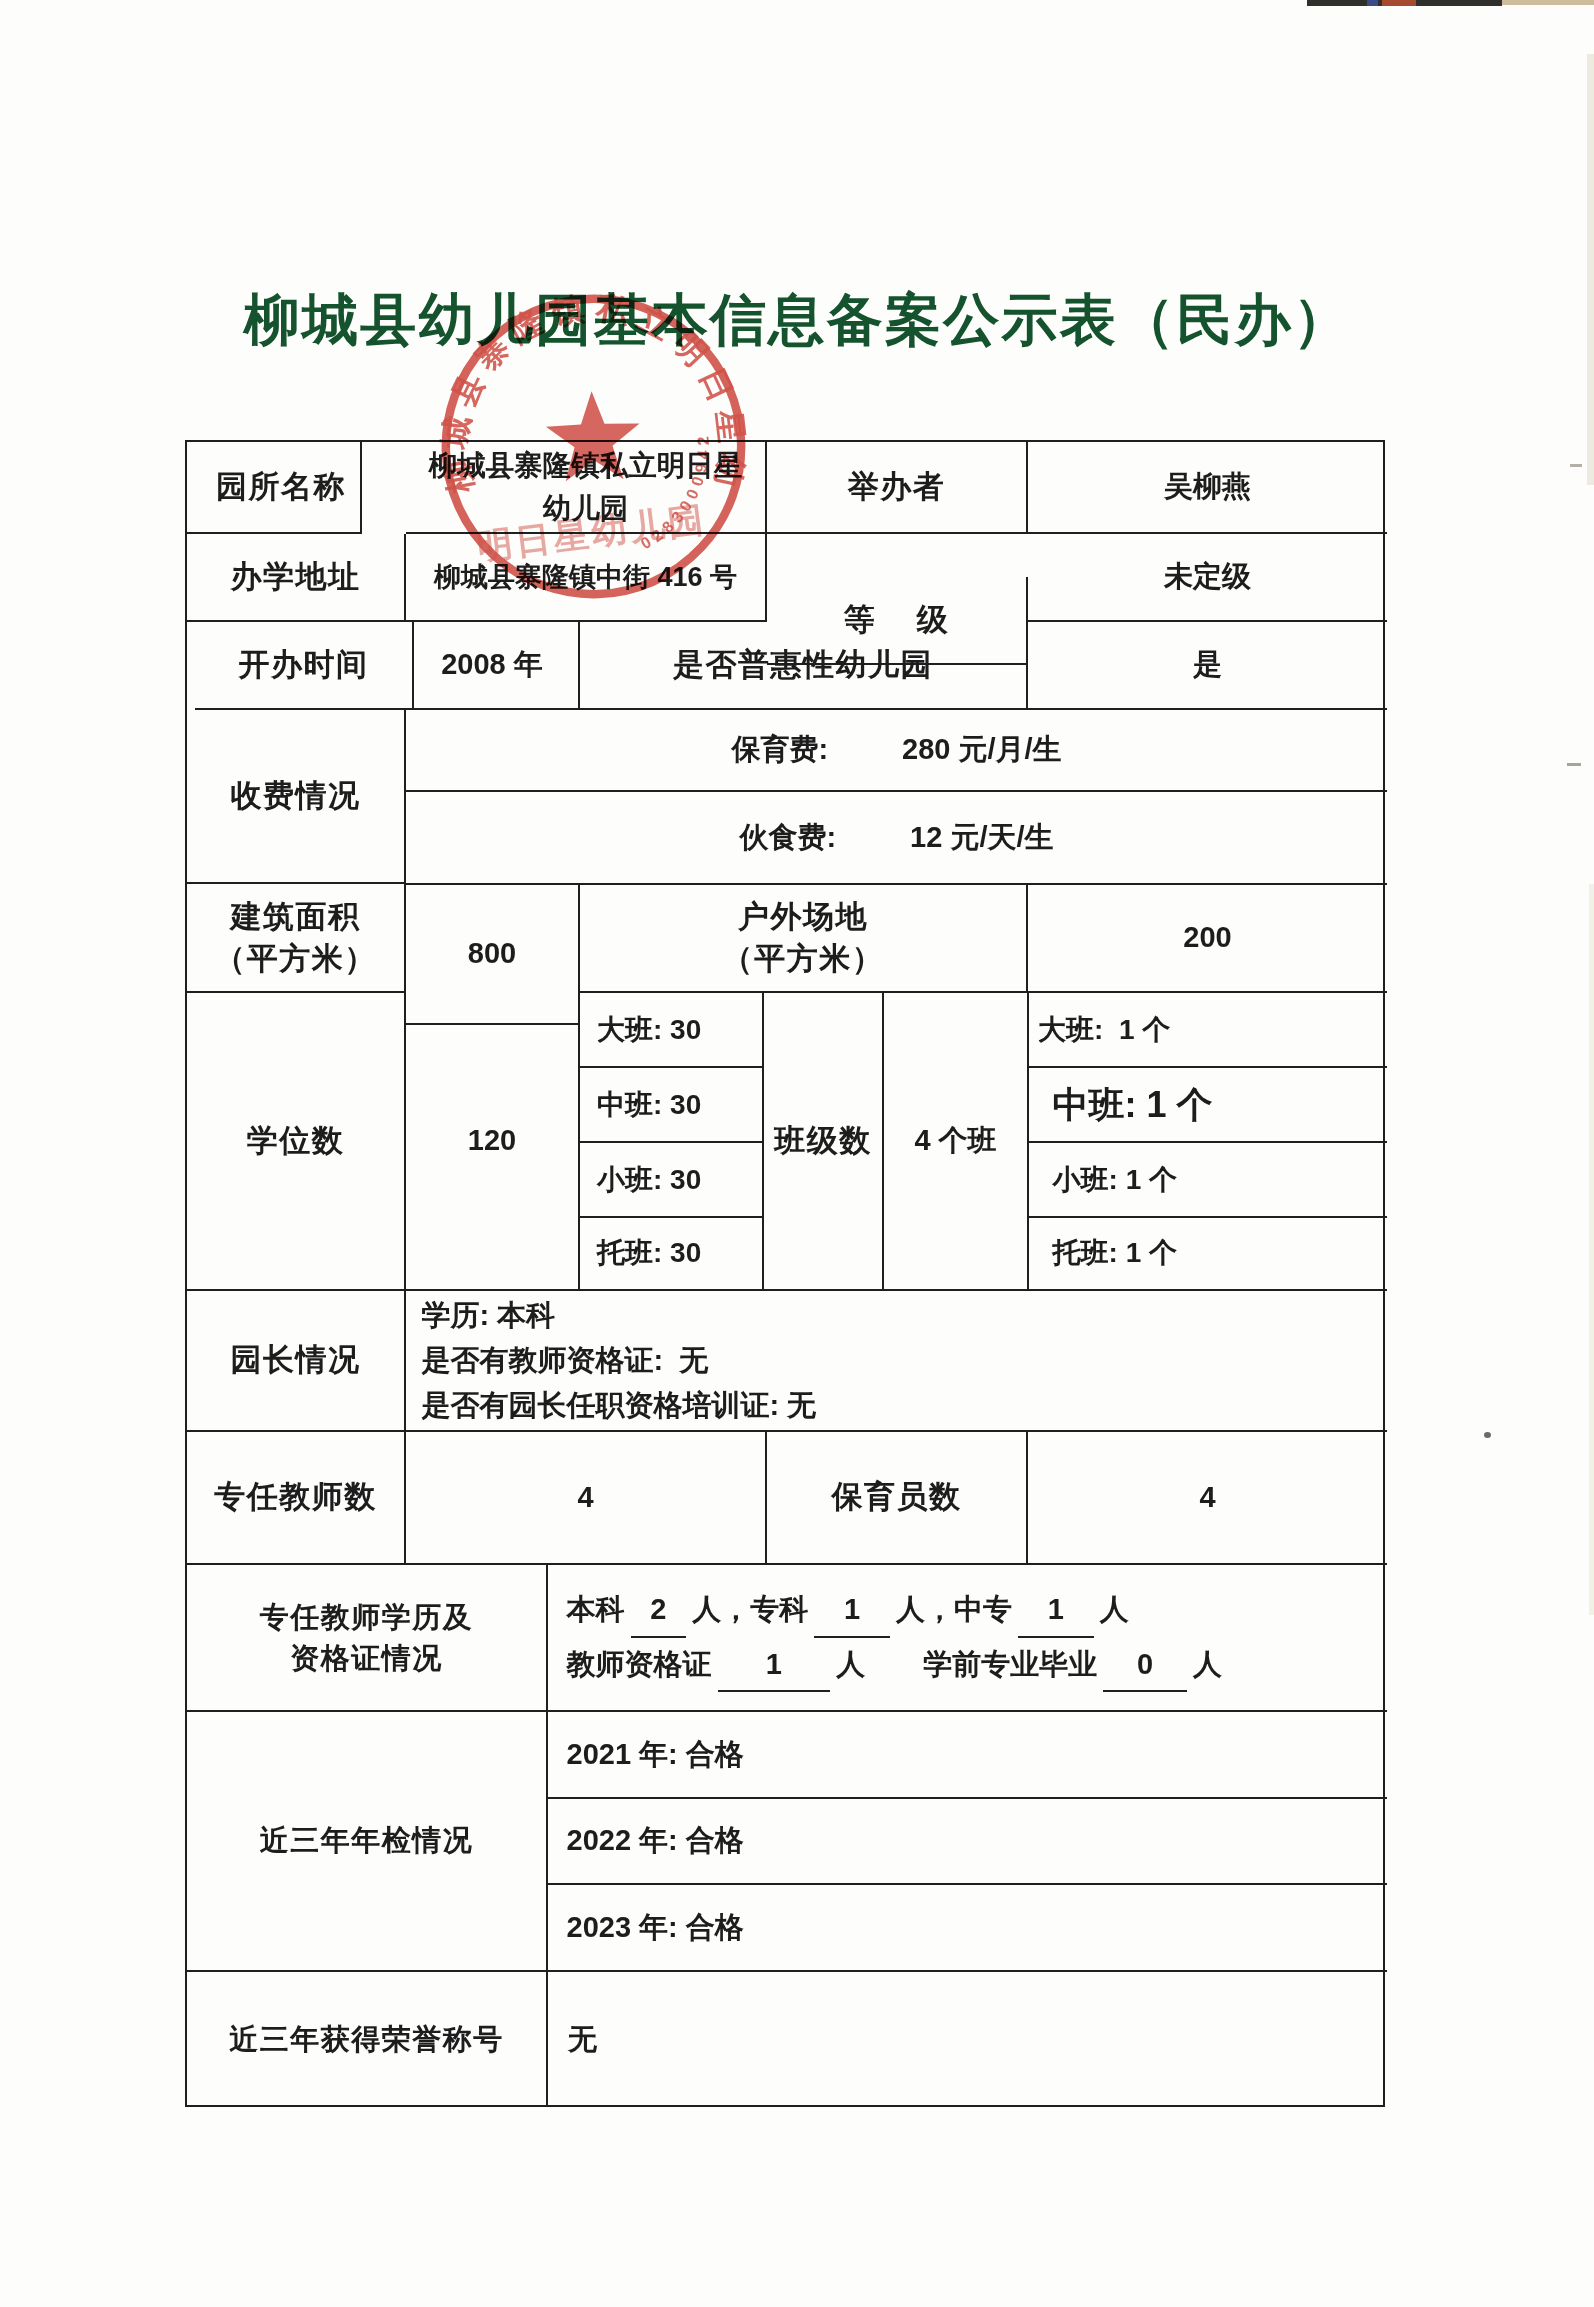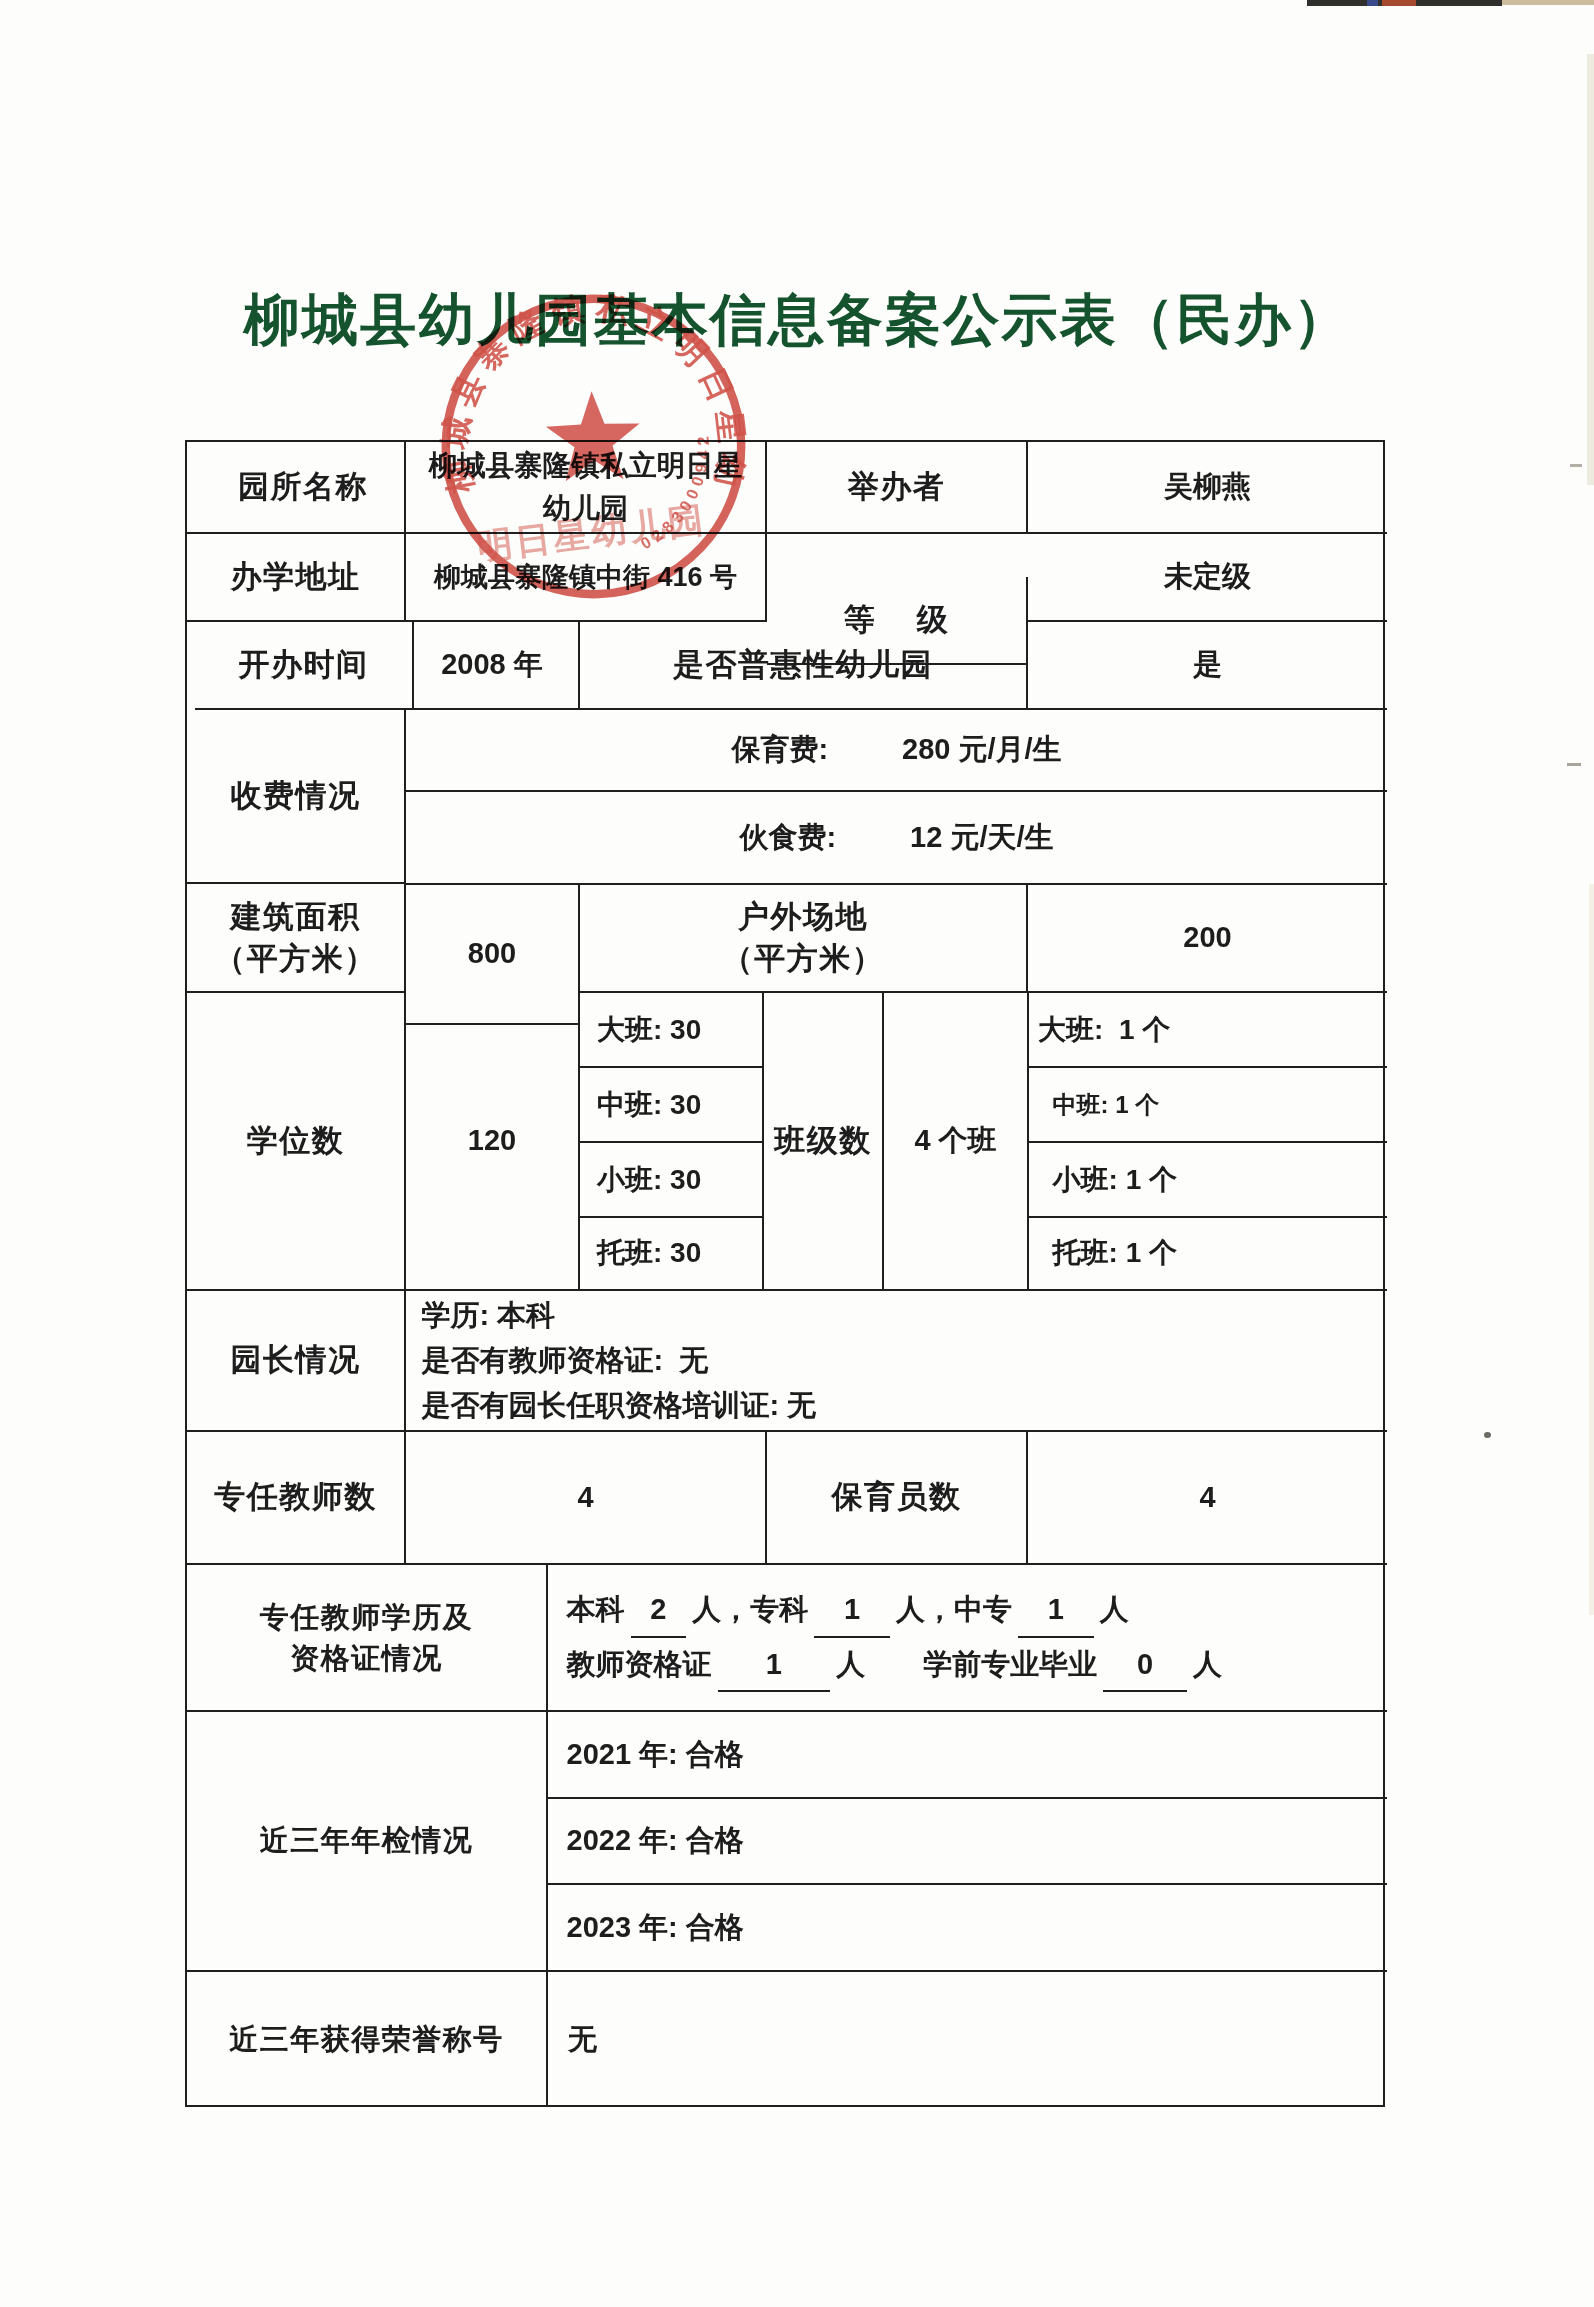--- a/index.html
+++ b/index.html
@@ -37,21 +37,21 @@
   <div class="strip" style="left:1587px;top:54px;width:7.7px;height:431px;background:#edebe0;"></div>
   <div class="strip" style="left:1589px;top:884px;width:6.2px;height:731px;background:#f2f0e7;"></div>
   <div class="strip" style="left:1484px;top:1432px;width:7px;height:6.2px;background:#6b6b66;border-radius:50%;"></div>
   <div class="strip" style="left:1567px;top:763px;width:14px;height:3.1px;background:#a9a49b;"></div>
   <div class="strip" style="left:1570px;top:464px;width:11.5px;height:3.1px;background:#b5b0a6;"></div>
 
   <div class="doc-title">柳城县幼儿园基本信息备案公示表（民办）</div>
 
   <div class="tbl">
 
-    <div class="c lab" style="left:0;top:0;width:219px;height:92px;padding-left:15px;">园所名称</div>
+    <div class="c lab" style="left:0;top:0;width:175px;height:92px;padding-left:15px;">园所名称</div>
     <div class="c" style="left:219px;top:0;width:361px;height:92px;white-space:normal;text-align:center;padding:0 10.8px;font-size:28.5px;">柳城县寨隆镇私立明日星幼儿园</div>
     <div class="c lab" style="left:580px;top:0;width:261px;height:92px;">举办者</div>
     <div class="c" style="left:841px;top:0;width:359px;height:92px;border-right:none;">吴柳燕</div>
 
     <div class="c lab" style="left:0;top:92px;width:219px;height:88px;">办学地址</div>
     <div class="c" style="left:219px;top:92px;width:361px;height:88px;font-size:27px;">柳城县寨隆镇中街 416 号</div>
     <div class="c lab" style="left:580px;top:92px;width:261px;height:88px;margin-top:43px;">等    级</div>
     <div class="c" style="left:841px;top:92px;width:359px;height:88px;border-right:none;">未定级</div>
 
     <div class="c lab" style="left:0;top:180px;width:219px;height:88px;margin-left:8px;">开办时间</div>
@@ -80,21 +80,21 @@
 
     <div class="c lab" style="left:0;top:551px;width:219px;height:298px;">学位数</div>
     <div class="c" style="left:219px;top:551px;width:174px;height:298px;">120</div>
     <div class="c left" style="left:393px;top:551px;width:184px;height:75px;padding-left:17px;font-size:28px;">大班: 30</div>
     <div class="c left" style="left:393px;top:626px;width:184px;height:75px;padding-left:17px;font-size:28px;">中班: 30</div>
     <div class="c left" style="left:393px;top:701px;width:184px;height:75px;padding-left:17px;font-size:28px;">小班: 30</div>
     <div class="c left" style="left:393px;top:775px;width:184px;height:74px;padding-left:17px;font-size:28px;">托班: 30</div>
     <div class="c lab" style="left:577px;top:551px;width:120px;height:298px;">班级数</div>
     <div class="c" style="left:697px;top:551px;width:145px;height:298px;">4 个班</div>
     <div class="c left" style="left:841px;top:551px;width:359px;height:75px;border-right:none;padding-left:10px;font-size:28px;">大班:  1 个</div>
-    <div class="c left" style="left:841px;top:626px;width:359px;height:75px;border-right:none;padding-left:24.6px;font-size:24px;">中班: 1 个</div>
+    <div class="c left" style="left:841px;top:626px;width:359px;height:75px;border-right:none;padding-left:24.6px;font-size:36px;">中班: 1 个</div>
     <div class="c left" style="left:841px;top:701px;width:359px;height:75px;border-right:none;padding-left:24.6px;font-size:28px;">小班: 1 个</div>
     <div class="c left" style="left:841px;top:775px;width:359px;height:74px;border-right:none;padding-left:24.6px;font-size:28px;">托班: 1 个</div>
 
     <div class="c lab" style="left:0;top:849px;width:219px;height:141px;">园长情况</div>
     <div class="c lab" style="left:0;top:990px;width:219px;height:133px;">专任教师数</div>
 
     <div class="c left col" style="left:219px;top:849px;width:981px;height:141px;border-right:none;align-items:flex-start;justify-content:center;padding-left:15.4px;line-height:1.55;">
       <span>学历: 本科</span>
       <span>是否有教师资格证:  无</span>
       <span>是否有园长任职资格培训证: 无</span>

